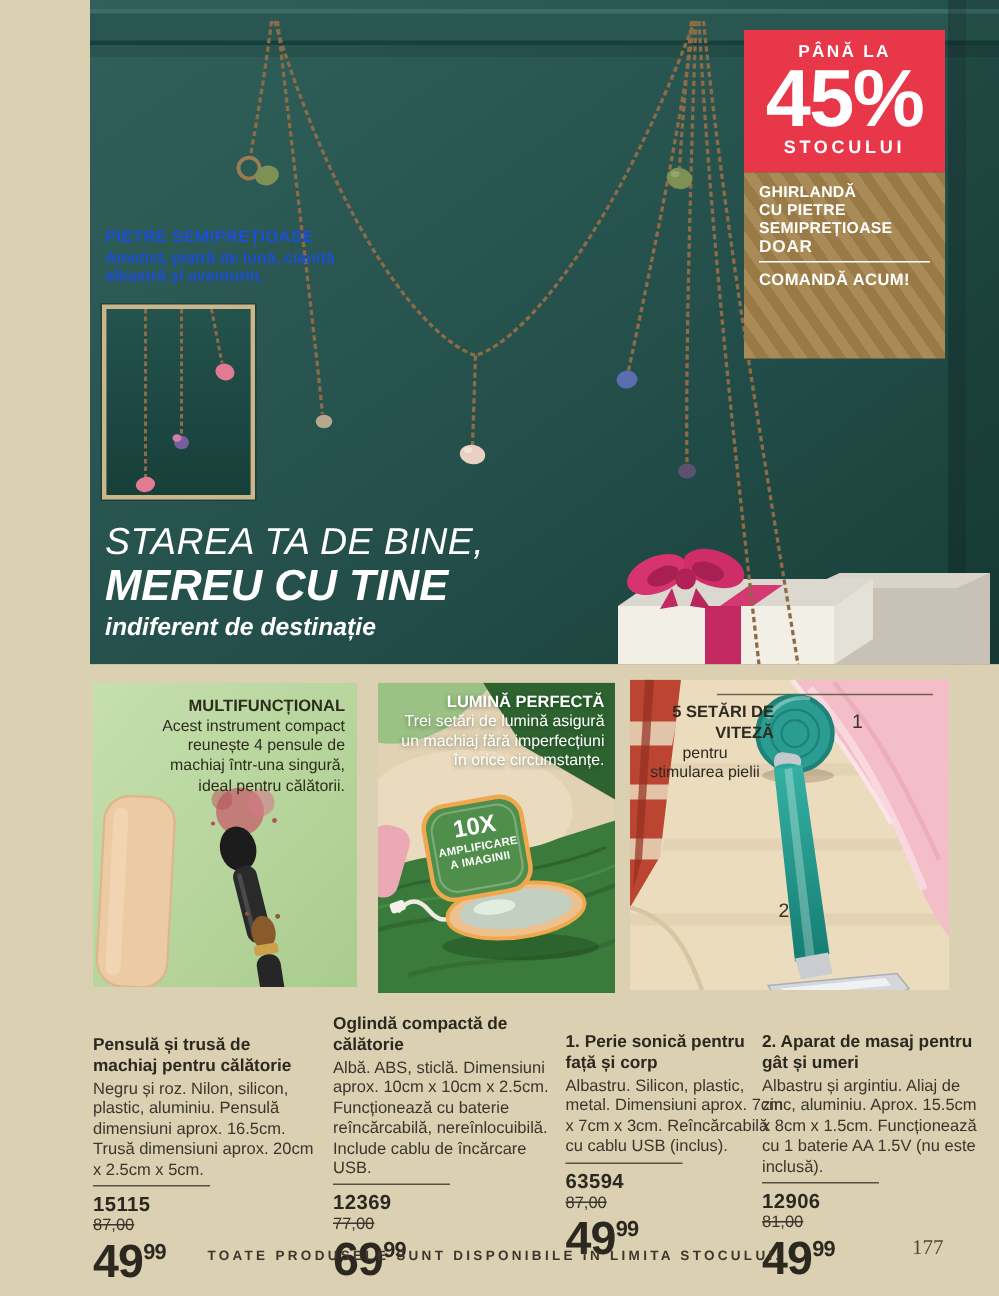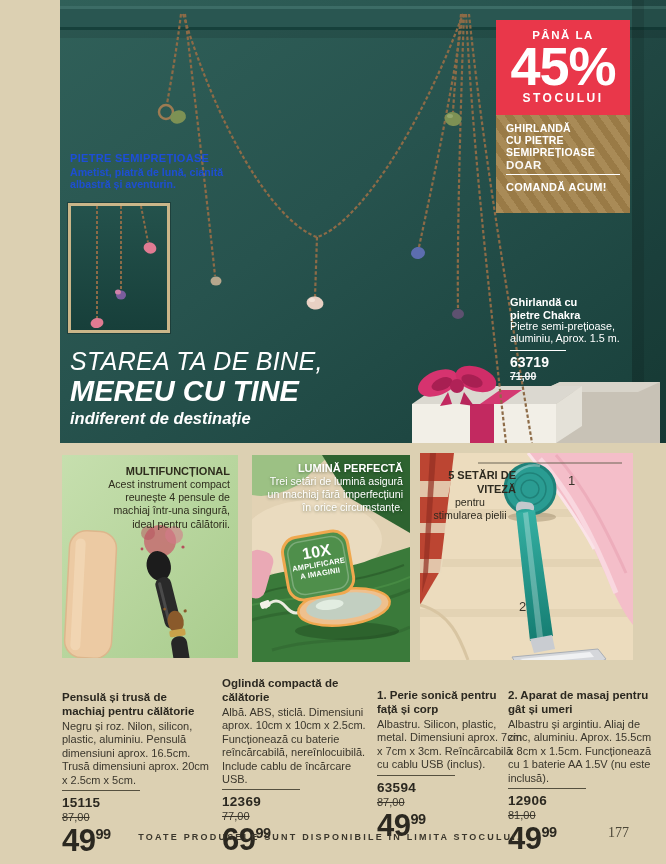--- a/index.html
+++ b/index.html
@@ -25,21 +25,21 @@
   .hl1 { font-size:25px; line-height:30px; letter-spacing:.3px; }
   .hl2 { font-size:29px; line-height:31px; font-weight:bold; }
   .hl3 { font-size:16.5px; line-height:22px; font-weight:bold; }
 
   .promo { position:absolute; left:436px; top:20px; width:134px; }
   .promo-red { background:#e9374a; color:#fff; text-align:center; padding:9px 0 10px; }
   .pr-upto { font-size:11.5px; font-weight:bold; letter-spacing:1.5px; }
   .pr-pct  { font-size:54px; line-height:50px; font-weight:bold; letter-spacing:-1px; }
   .pr-red  { font-size:12px; font-weight:bold; letter-spacing:2.5px; }
   .promo-gold {
-    background-color:#a3824a; color:#fff; padding:8px 10px 0; height:98px; overflow:hidden;
+    background-color:#a3824a; color:#fff; padding:8px 10px 0; height:124px; overflow:hidden;
     background-image:repeating-linear-gradient(55deg, rgba(255,255,255,.07) 0 7px, rgba(0,0,0,.06) 7px 14px);
   }
   .pg-line { font-size:10.5px; font-weight:bold; line-height:11.8px; letter-spacing:.2px; }
   .pg-doar { font-size:11.5px; line-height:15px; font-weight:bold; letter-spacing:.5px; opacity:.95; }
   .pg-price { line-height:38px; font-weight:bold; margin-top:1px; }
   .pg-int { font-size:42px; letter-spacing:-1.5px; }
   .pg-sup { font-size:19px; position:relative; top:-15px; left:1px; }
   .pg-div { border-top:1.5px solid #fff; margin-top:1px; }
   .pg-cta { font-size:11px; font-weight:bold; letter-spacing:.3px; padding:6px 0 8px; cursor:pointer; }
 
@@ -204,29 +204,20 @@
       <div class="promo-gold">
         <div class="pg-line">GHIRLANDĂ</div>
         <div class="pg-line">CU PIETRE</div>
         <div class="pg-line">SEMIPREȚIOASE</div>
         <div class="pg-doar">DOAR</div>
         <div class="pg-div"></div>
         <div class="pg-cta" role="button">COMANDĂ ACUM!</div>
       </div>
     </div>
 
-    <div class="hero-product">
-      <div class="hp-name">Ghirlandă cu</div>
-      <div class="hp-name">pietre Chakra</div>
-      <div class="hp-desc">Pietre semi-prețioase,</div>
-      <div class="hp-desc">aluminiu, Aprox. 1.5 m.</div>
-      <div class="hp-rule"></div>
-      <div class="hp-code">63719</div>
-      <div class="hp-old">71,00</div>
-    </div>
   </div>
 
   <div class="bottom">
 
     <div class="photo" id="photo1">
       <svg width="180" height="203" viewBox="0 0 180 203">
         <defs>
           <linearGradient id="p1g" x1="0" y1="0" x2="1" y2="1">
             <stop offset="0" stop-color="#c6dfae"></stop>
               <stop offset="1" stop-color="#a9cc8d"></stop>

